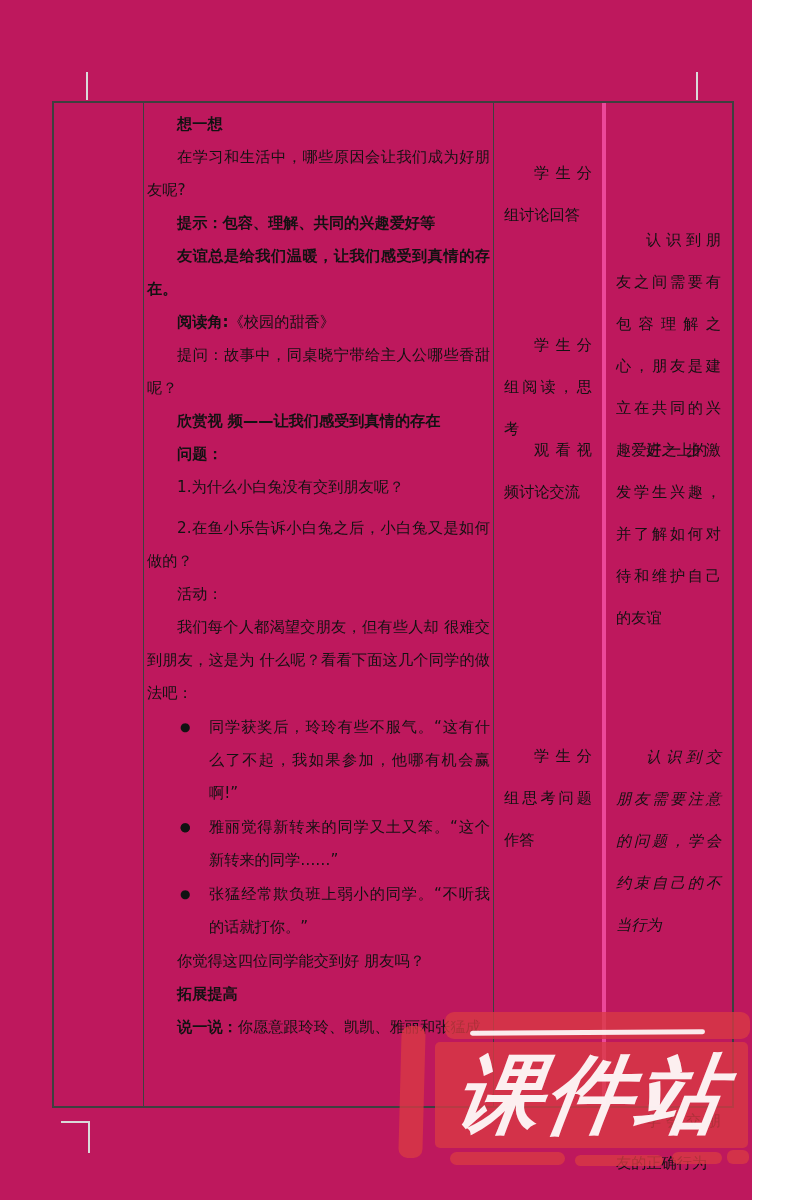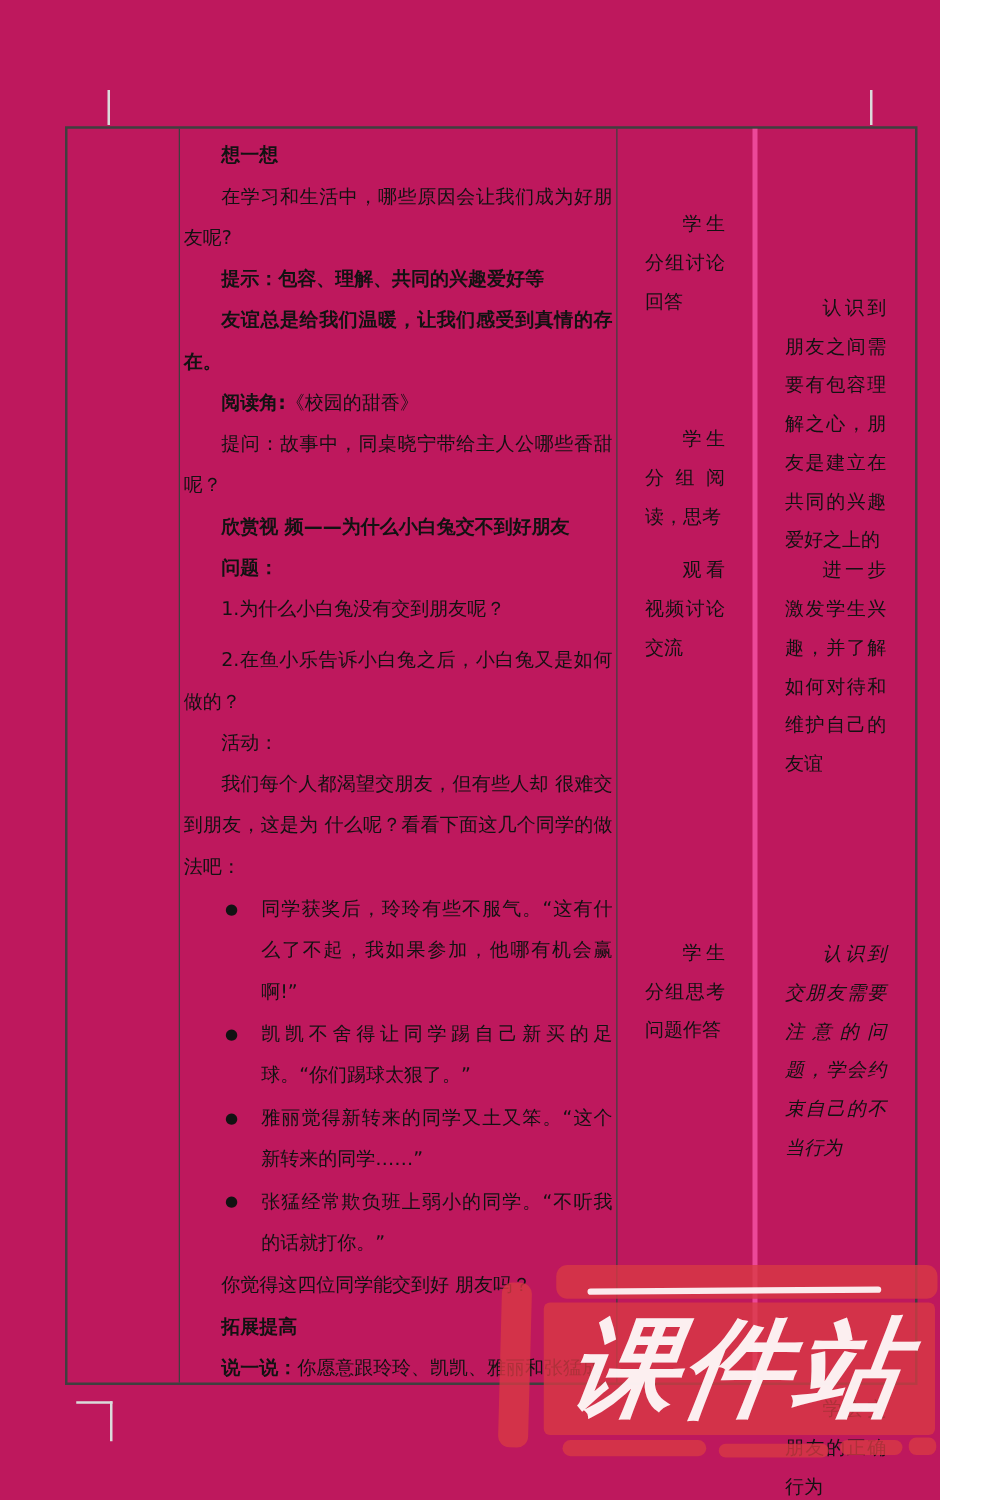--- a/index.html
+++ b/index.html
@@ -40,22 +40,22 @@
   .col-content p.bullet{
     position:relative;text-indent:0;padding-left:62px;margin:1px 0;
   }
   .marker{display:none;}
   .bullet .marker{
     display:block;position:absolute;left:33px;top:0;
     font-size:12px;line-height:33px;
   }
   
   .col-activity .blk,.col-intent .blk{
-    position:absolute;margin:16px;
-    font-size:15.2px;line-height:31px;
+    position:absolute;margin:4px;
+    font-size:15.2px;line-height:42px;
     text-align:justify;text-indent:30px;
   }
   .col-activity .blk{left:6px;right:6px;}
   .col-intent  .blk{left:6px;right:7px;}
   .col-activity .blk:nth-of-type(1){top:45px;}
   .col-activity .blk:nth-of-type(2){top:217px;}
   .col-activity .blk:nth-of-type(3){top:322px;}
   .col-activity .blk:nth-of-type(4){top:628px;}
   .col-activity .blk:nth-of-type(5){top:937px;}
   .col-intent .blk:nth-of-type(1){top:112px;}
@@ -98,28 +98,28 @@
     <div class="col col-blank"></div>
 
     <div class="col col-content">
 
     <p class="para heading"><span class="lead"></span><span class="txt">想一想</span></p>
         <p class="para"><span class="lead"></span><span class="txt">在学习和生活中，哪些原因会让我们成为好朋友呢?</span></p>
         <p class="para heading"><span class="lead"></span><span class="txt">提示：包容、理解、共同的兴趣爱好等</span></p>
         <p class="para heading"><span class="lead"></span><span class="txt">友谊总是给我们温暖，让我们感受到真情的存在。</span></p>
         <p class="para"><span class="lead">阅读角:</span><span class="txt">《校园的甜香》</span></p>
         <p class="para"><span class="lead"></span><span class="txt">提问：故事中，同桌晓宁带给主人公哪些香甜呢？</span></p>
-        <p class="para heading"><span class="lead"></span><span class="txt">欣赏视 频——为什么小白兔交不到好朋友</span></p>
+        <p class="para heading"><span class="lead"></span><span class="txt">欣赏视 频——让我们感受到真情的存在</span></p>
         <p class="para heading"><span class="lead"></span><span class="txt">问题：</span></p>
         <p class="para"><span class="lead"></span><span class="txt">1.为什么小白兔没有交到朋友呢？</span></p>
         <p class="para gap"><span class="lead"></span><span class="txt">2.在鱼小乐告诉小白兔之后，小白兔又是如何做的？</span></p>
         <p class="para"><span class="lead"></span><span class="txt">活动：</span></p>
         <p class="para"><span class="lead"></span><span class="txt">我们每个人都渴望交朋友，但有些人却 很难交到朋友，这是为 什么呢？看看下面这几个同学的做法吧：</span></p>
         <p class="para bullet"><span class="marker">●</span><span class="lead"></span><span class="txt">同学获奖后，玲玲有些不服气。“这有什么了不起，我如果参加，他哪有机会赢啊!”</span></p>
-        <p class="para bullet"><span class="marker">●</span><span class="lead"></span><span class="txt">凯凯不舍得让同学踢自己新买的足球。“你们踢球太狠了。”</span></p>
+        <p class="para bullet"><span class="marker">●</span><span class="lead"></span></p>
         <p class="para bullet"><span class="marker">●</span><span class="lead"></span><span class="txt">雅丽觉得新转来的同学又土又笨。“这个新转来的同学……”</span></p>
         <p class="para bullet"><span class="marker">●</span><span class="lead"></span><span class="txt">张猛经常欺负班上弱小的同学。“不听我的话就打你。”</span></p>
         <p class="para"><span class="lead"></span><span class="txt">你觉得这四位同学能交到好 朋友吗？</span></p>
         <p class="para heading"><span class="lead"></span><span class="txt">拓展提高</span></p>
         <p class="para"><span class="lead">说一说：</span><span class="txt">你愿意跟玲玲、凯凯、雅丽和张猛成</span></p>
       </div>
 
     <div class="col col-activity">
 
     <p class="blk">学生分组讨论回答</p>

